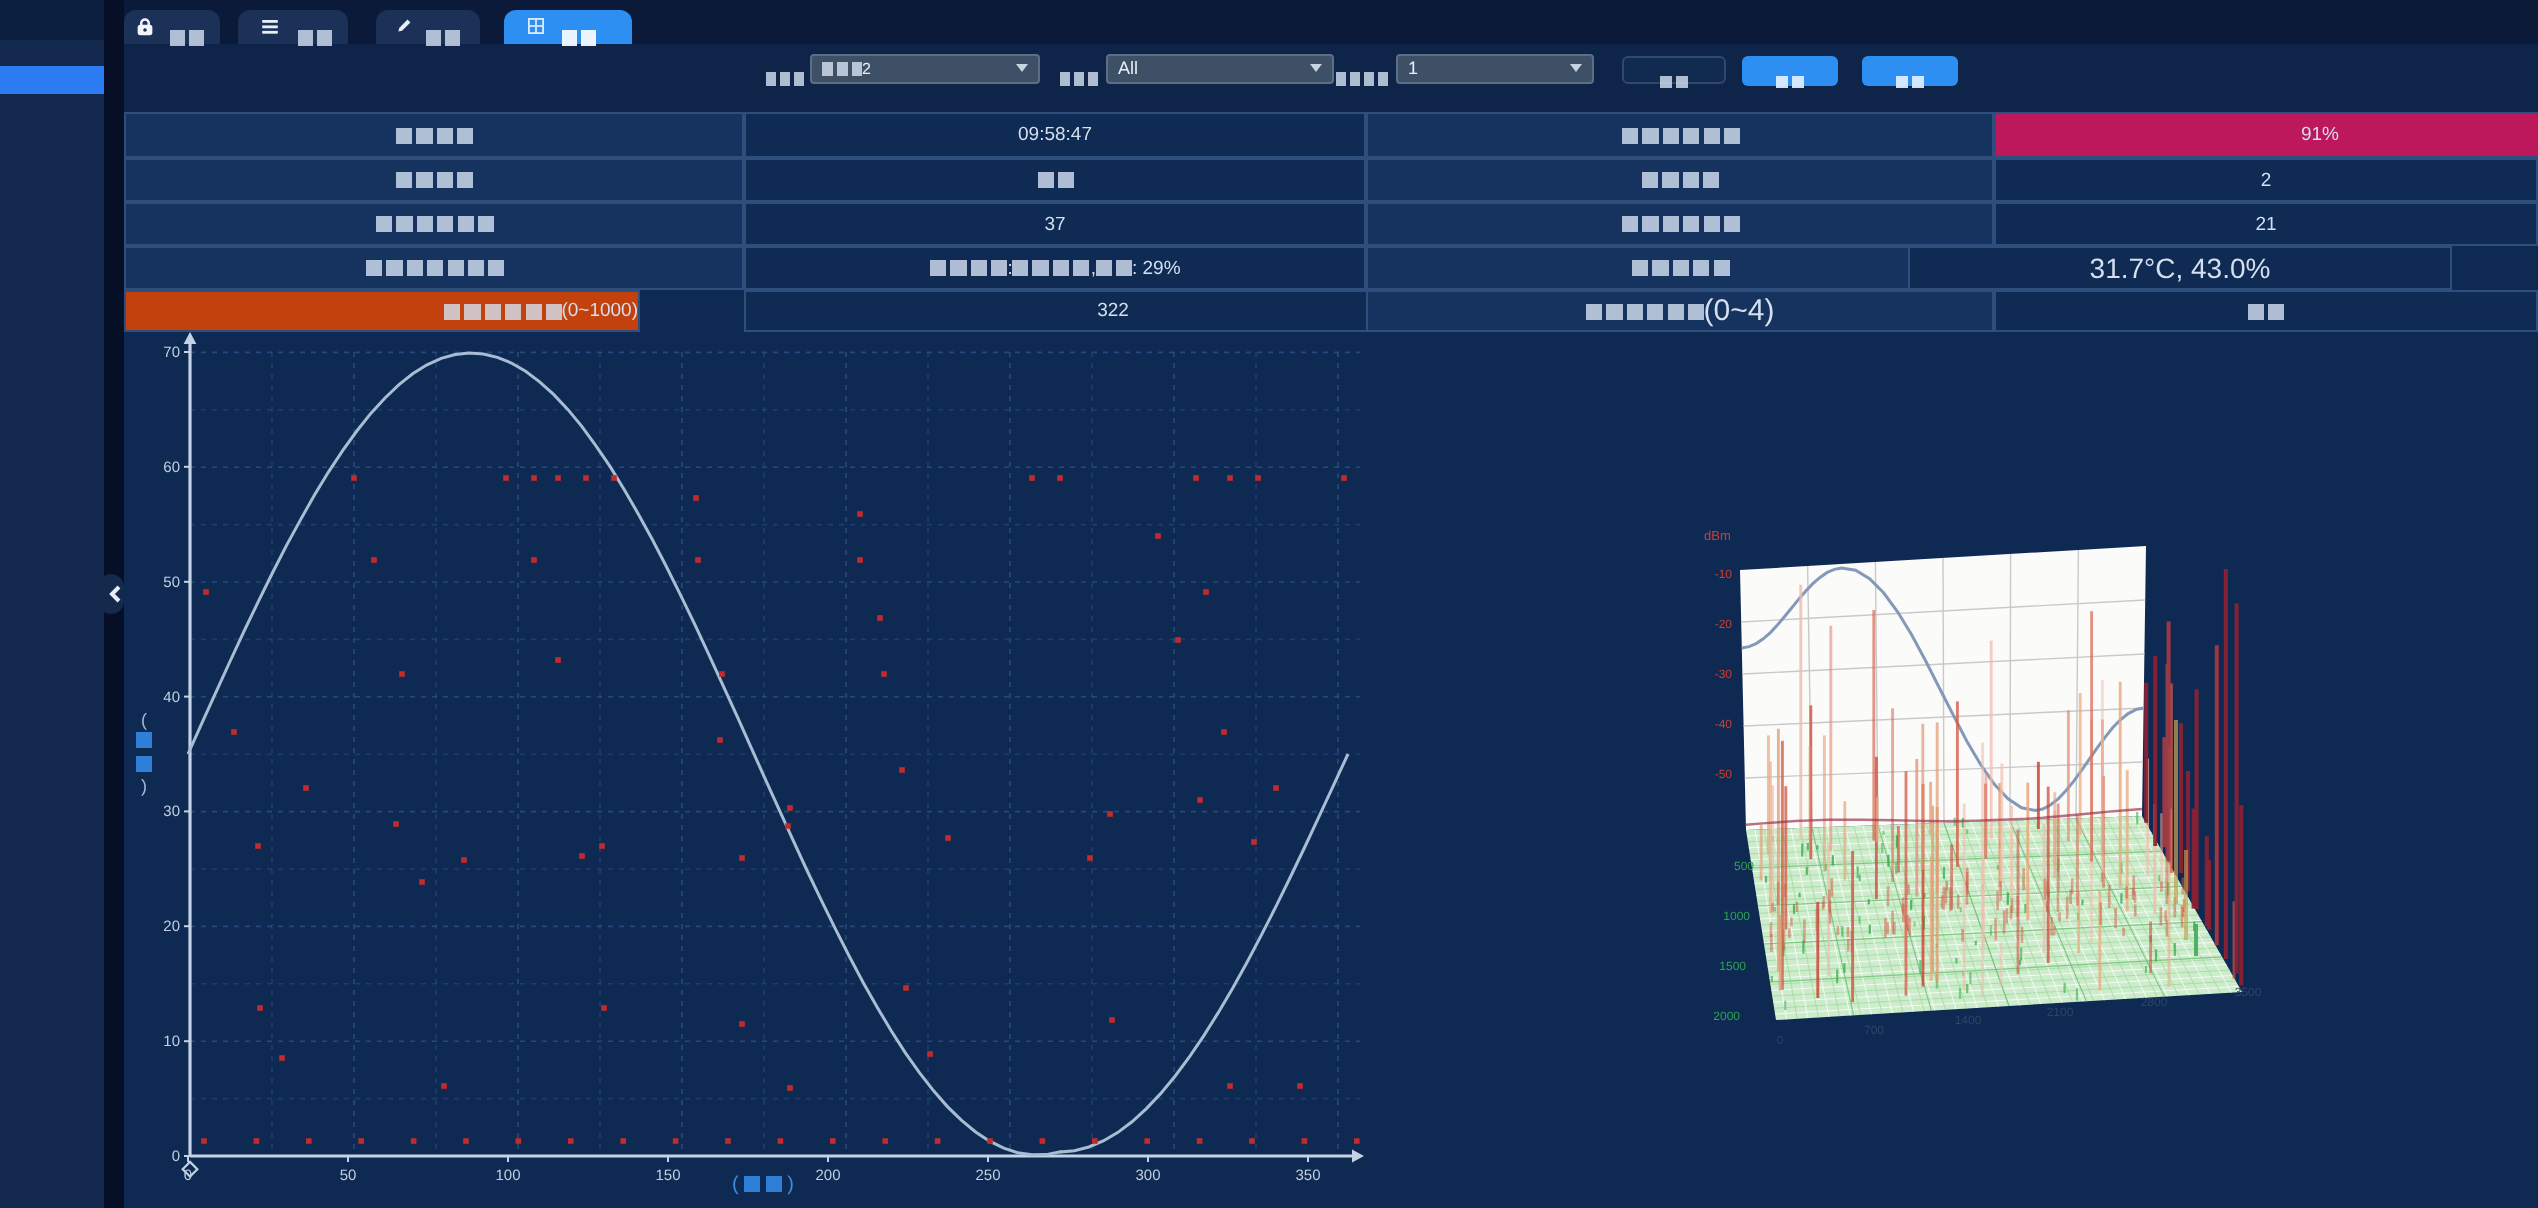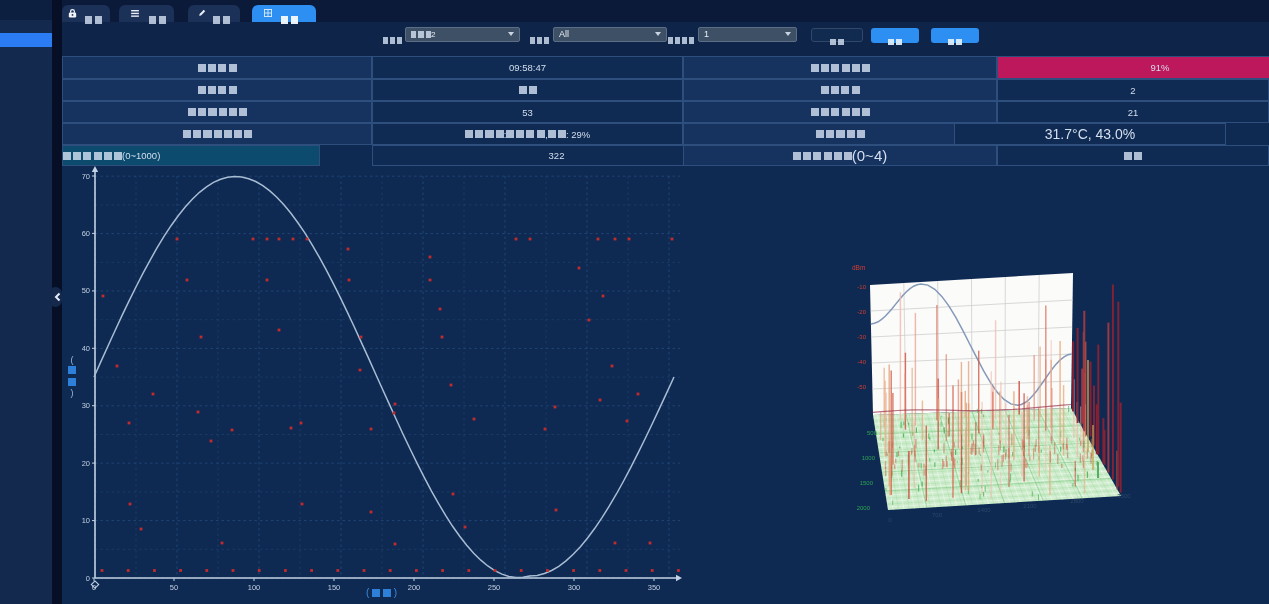--- a/index.html
+++ b/index.html
@@ -60,41 +60,41 @@
 <div class="abs" style="left:372px;top:79px;width:311px;height:22px;background:#0f2b54;border:0.5px solid #2e4f7e;color:#d5dfee;font-size:9.5px;display:flex;align-items:center;justify-content:center">
     <span style="display:inline-block;vertical-align:middle;width:18px;height:8px;background:repeating-linear-gradient(90deg,rgba(214,226,243,0.8) 0,rgba(214,226,243,0.8) 8.1px,transparent 8.1px,transparent 10.2px);"></span>
   </div>
 <div class="abs" style="left:683px;top:79px;width:314px;height:22px;background:#16335f;border:0.5px solid #2e4f7e;color:#d5dfee;font-size:9.5px;display:flex;align-items:center;justify-content:center">
     <span style="display:inline-block;vertical-align:middle;width:39px;height:8px;background:repeating-linear-gradient(90deg,rgba(214,226,243,0.8) 0,rgba(214,226,243,0.8) 8.1px,transparent 8.1px,transparent 10.2px);"></span>
   </div>
 <div class="abs" style="left:997px;top:79px;width:272px;height:22px;background:#0f2b54;border:0.5px solid #2e4f7e;color:#d5dfee;font-size:9.5px;display:flex;align-items:center;justify-content:center">2</div>
 <div class="abs" style="left:62px;top:101px;width:310px;height:22px;background:#16335f;border:0.5px solid #2e4f7e;color:#d5dfee;font-size:9.5px;display:flex;align-items:center;justify-content:center">
     <span style="display:inline-block;vertical-align:middle;width:59px;height:8px;background:repeating-linear-gradient(90deg,rgba(214,226,243,0.8) 0,rgba(214,226,243,0.8) 8.1px,transparent 8.1px,transparent 10.2px);"></span>
   </div>
-<div class="abs" style="left:372px;top:101px;width:311px;height:22px;background:#0f2b54;border:0.5px solid #2e4f7e;color:#d5dfee;font-size:9.5px;display:flex;align-items:center;justify-content:center">53</div>
+<div class="abs" style="left:372px;top:101px;width:311px;height:22px;background:#0f2b54;border:0.5px solid #2e4f7e;color:#d5dfee;font-size:9.5px;display:flex;align-items:center;justify-content:center">37</div>
 <div class="abs" style="left:683px;top:101px;width:314px;height:22px;background:#16335f;border:0.5px solid #2e4f7e;color:#d5dfee;font-size:9.5px;display:flex;align-items:center;justify-content:center">
     <span style="display:inline-block;vertical-align:middle;width:59px;height:8px;background:repeating-linear-gradient(90deg,rgba(214,226,243,0.8) 0,rgba(214,226,243,0.8) 8.1px,transparent 8.1px,transparent 10.2px);"></span>
   </div>
 <div class="abs" style="left:997px;top:101px;width:272px;height:22px;background:#0f2b54;border:0.5px solid #2e4f7e;color:#d5dfee;font-size:9.5px;display:flex;align-items:center;justify-content:center">21</div>
 <div class="abs" style="left:62px;top:123px;width:310px;height:22px;background:#16335f;border:0.5px solid #2e4f7e;color:#d5dfee;font-size:9.5px;display:flex;align-items:center;justify-content:center">
     <span style="display:inline-block;vertical-align:middle;width:69px;height:8px;background:repeating-linear-gradient(90deg,rgba(214,226,243,0.8) 0,rgba(214,226,243,0.8) 8.1px,transparent 8.1px,transparent 10.2px);"></span>
   </div>
 <div class="abs" style="left:372px;top:123px;width:311px;height:22px;background:#0f2b54;border:0.5px solid #2e4f7e;color:#d5dfee;font-size:9.5px;display:flex;align-items:center;justify-content:center">
     <span style="display:inline-block;vertical-align:middle;width:39px;height:8px;background:repeating-linear-gradient(90deg,rgba(214,226,243,0.8) 0,rgba(214,226,243,0.8) 8.1px,transparent 8.1px,transparent 10.2px);"></span>
     <span style="font-size:9.5px">: </span>
     <span style="display:inline-block;vertical-align:middle;width:39px;height:8px;background:repeating-linear-gradient(90deg,rgba(214,226,243,0.8) 0,rgba(214,226,243,0.8) 8.1px,transparent 8.1px,transparent 10.2px);"></span>
     <span style="font-size:9.5px">, </span>
     <span style="display:inline-block;vertical-align:middle;width:18px;height:8px;background:repeating-linear-gradient(90deg,rgba(214,226,243,0.8) 0,rgba(214,226,243,0.8) 8.1px,transparent 8.1px,transparent 10.2px);"></span>
     <span style="font-size:9.5px">: 29%</span>
   </div>
 <div class="abs" style="left:683px;top:123px;width:314px;height:22px;background:#16335f;border:0.5px solid #2e4f7e;color:#d5dfee;font-size:9.5px;display:flex;align-items:center;justify-content:center">
     <span style="display:inline-block;vertical-align:middle;width:49px;height:8px;background:repeating-linear-gradient(90deg,rgba(214,226,243,0.8) 0,rgba(214,226,243,0.8) 8.1px,transparent 8.1px,transparent 10.2px);"></span>
   </div>
 <div class="abs" style="left:954px;top:123px;width:272px;height:22px;background:#0f2b54;border:0.5px solid #2e4f7e;color:#d5dfee;font-size:14px;display:flex;align-items:center;justify-content:center">31.7°C, 43.0%</div>
-<div class="abs" style="left:62px;top:145px;width:258px;height:21px;background:#0c4a6e;border:0.5px solid #2e4f7e;color:#d5dfee;font-size:9.5px;display:flex;align-items:center;justify-content:flex-start">
+<div class="abs" style="left:62px;top:145px;width:258px;height:21px;background:#c2410c;border:0.5px solid #2e4f7e;color:#d5dfee;font-size:9.5px;display:flex;align-items:center;justify-content:flex-end">
     <span style="display:inline-block;vertical-align:middle;width:59px;height:8px;background:repeating-linear-gradient(90deg,rgba(214,226,243,0.8) 0,rgba(214,226,243,0.8) 8.1px,transparent 8.1px,transparent 10.2px);"></span>
     <span style="font-size:9.5px">(0~1000)</span>
   </div>
 <div class="abs" style="left:372px;top:145px;width:369px;height:21px;background:#0f2b54;border:0.5px solid #2e4f7e;color:#d5dfee;font-size:9.5px;display:flex;align-items:center;justify-content:center">322</div>
 <div class="abs" style="left:683px;top:145px;width:314px;height:21px;background:#16335f;border:0.5px solid #2e4f7e;color:#d5dfee;font-size:9.5px;display:flex;align-items:center;justify-content:center">
     <span style="display:inline-block;vertical-align:middle;width:59px;height:8px;background:repeating-linear-gradient(90deg,rgba(214,226,243,0.8) 0,rgba(214,226,243,0.8) 8.1px,transparent 8.1px,transparent 10.2px);"></span>
     <span style="font-size:15px">(0~4)</span>
   </div>
 <div class="abs" style="left:997px;top:145px;width:272px;height:21px;background:#0f2b54;border:0.5px solid #2e4f7e;color:#d5dfee;font-size:9.5px;display:flex;align-items:center;justify-content:center">
     <span style="display:inline-block;vertical-align:middle;width:18px;height:8px;background:repeating-linear-gradient(90deg,rgba(214,226,243,0.8) 0,rgba(214,226,243,0.8) 8.1px,transparent 8.1px,transparent 10.2px);"></span>

